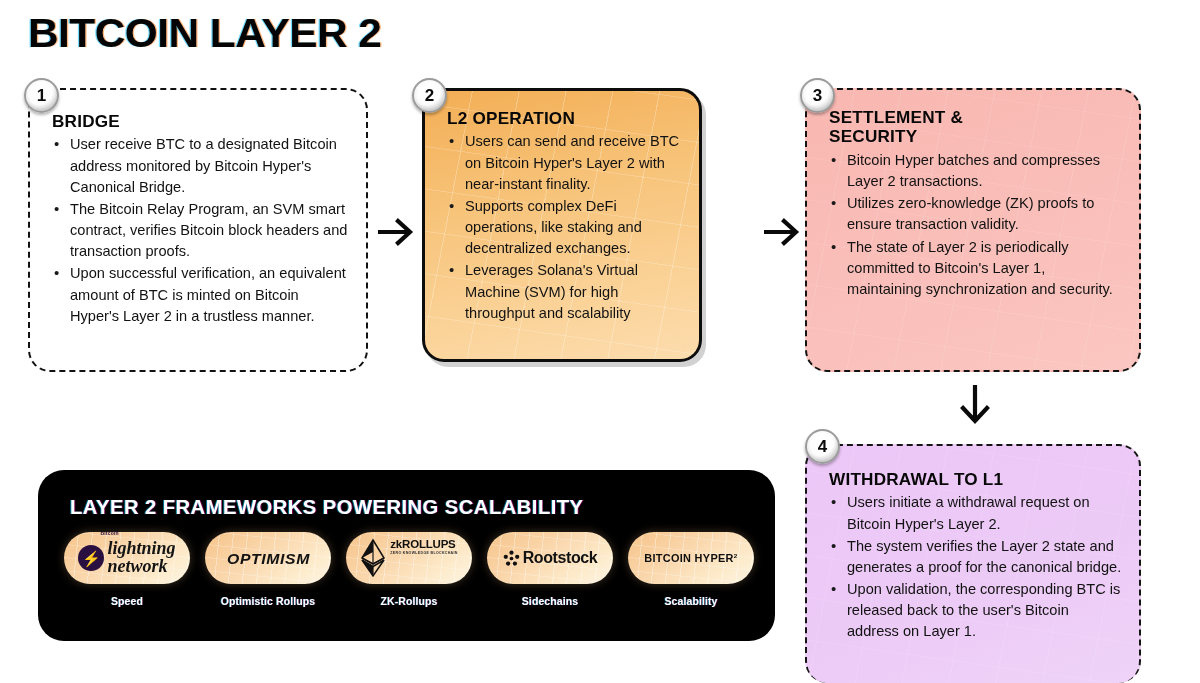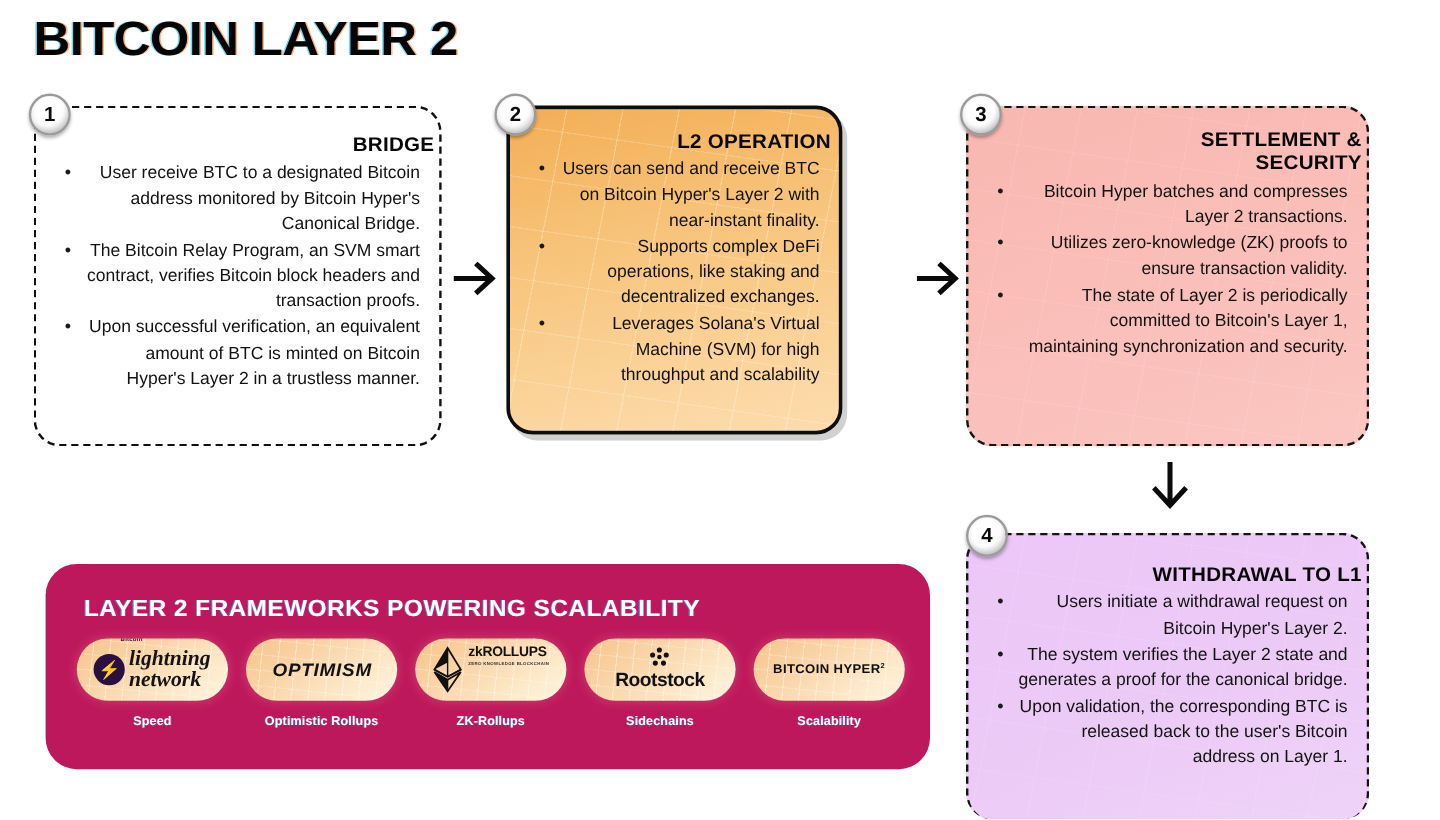--- a/index.html
+++ b/index.html
@@ -17,21 +17,21 @@
     font-size:40px; font-weight:700; letter-spacing:-0.5px;
     color:#050505;
     font-family:"Liberation Sans", sans-serif;
     transform: scaleX(1.06); transform-origin:left center;
     text-shadow: -1.2px 0 rgba(0,190,255,.55), 1.2px 0 rgba(255,110,0,.50);
     white-space:nowrap;
   }
 
   
   .card{ position:absolute; border-radius:22px; }
-  .card .inner{ position:absolute; inset:0; padding:18px 16px 14px 22px;text-align:right; }
+  .card .inner{ position:absolute; inset:0; padding:18px 16px 14px 22px; }
   .card-title{
     font-size:16.5px; font-weight:700; color:#080808;
     letter-spacing:.2px; line-height:1.18;
     transform:scaleX(1.04); transform-origin:left center;
     margin-bottom:3px; white-space:pre-line;
   }
   .card ul{ list-style:none; margin:0; padding:0; }
   .card li{
     position:relative;
     font-size:14.6px; line-height:1.45; color:#121212;
@@ -96,21 +96,21 @@
 
   
   .arrow{ position:absolute; z-index:5; }
   #arrow-1{ left:378px; top:216px; }
   #arrow-2{ left:764px; top:216px; }
   #arrow-3{ left:958px; top:385px; }
 
   
   #frameworks{
     position:absolute; left:38px; top:470px; width:737px; height:171px;
-    background:#be185d; border-radius:26px;
+    background:#000000; border-radius:26px;
   }
   #fw-title{
     position:absolute; left:32px; top:26px;
     font-size:19.5px; font-weight:700; color:#ffffff; letter-spacing:.4px;
     transform:scaleX(1.04); transform-origin:left center;
     text-shadow:-0.9px 0 rgba(0,200,255,.6), 0.9px 0 rgba(255,0,160,.45);
     white-space:nowrap;
   }
   #fw-row{
     position:absolute; left:26px; top:62px; width:690px;
@@ -152,21 +152,21 @@
     font-size:5px; font-weight:700; color:#2a1040; letter-spacing:.2px; white-space:nowrap;
   }
   .op-text{
     position:relative; z-index:2; font-size:15px; font-weight:700; font-style:italic;
     letter-spacing:.6px; color:#121212; transform:scaleX(1.05);
   }
   .zk-wrap{ display:flex; align-items:flex-start; gap:4px; position:relative; z-index:2; }
   .zk-text{ text-align:left; }
   .zk-main{ font-size:11.5px; font-weight:700; color:#111; letter-spacing:-.2px; }
   .zk-sub{ font-size:3.6px; font-weight:700; color:#333; letter-spacing:.3px; margin-top:1px; white-space:nowrap; }
-  .rs-wrap{ display:flex; align-items:center; gap:3px; position:relative; z-index:2;flex-direction:column; }
+  .rs-wrap{ display:flex; align-items:center; gap:3px; position:relative; z-index:2; }
   .rs-text{ font-size:16px; font-weight:700; color:#111; letter-spacing:-.4px; }
   .bh-text{
     position:relative; z-index:2; font-size:10.5px; font-weight:700; color:#0f0f0f;
     letter-spacing:.3px; transform:scaleX(1.04);
   }
   .bh-sup{ font-size:6px; vertical-align:super; }
 </style>
 </head>
 <body>
 

